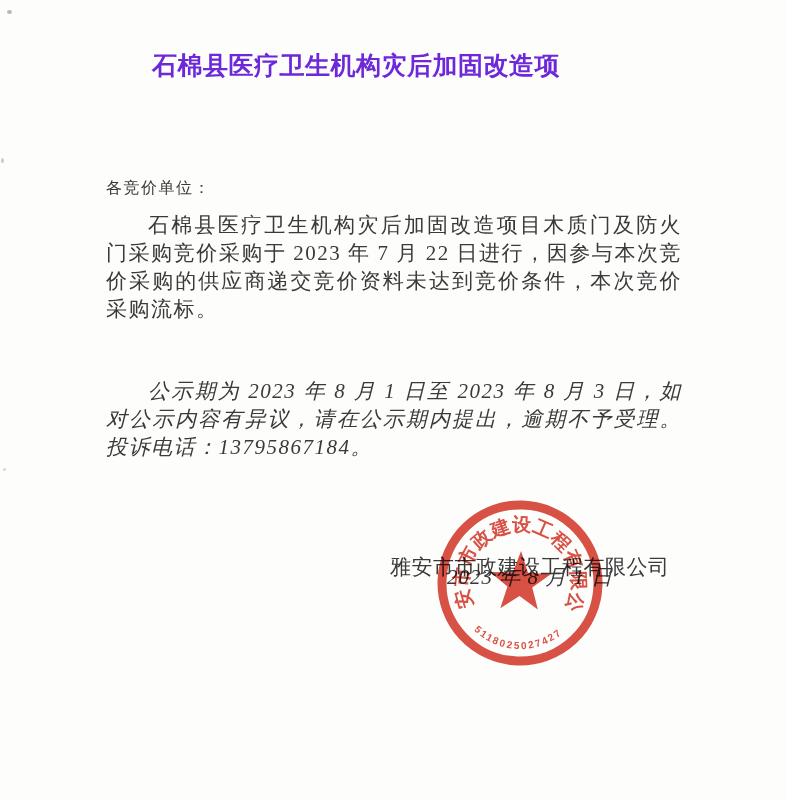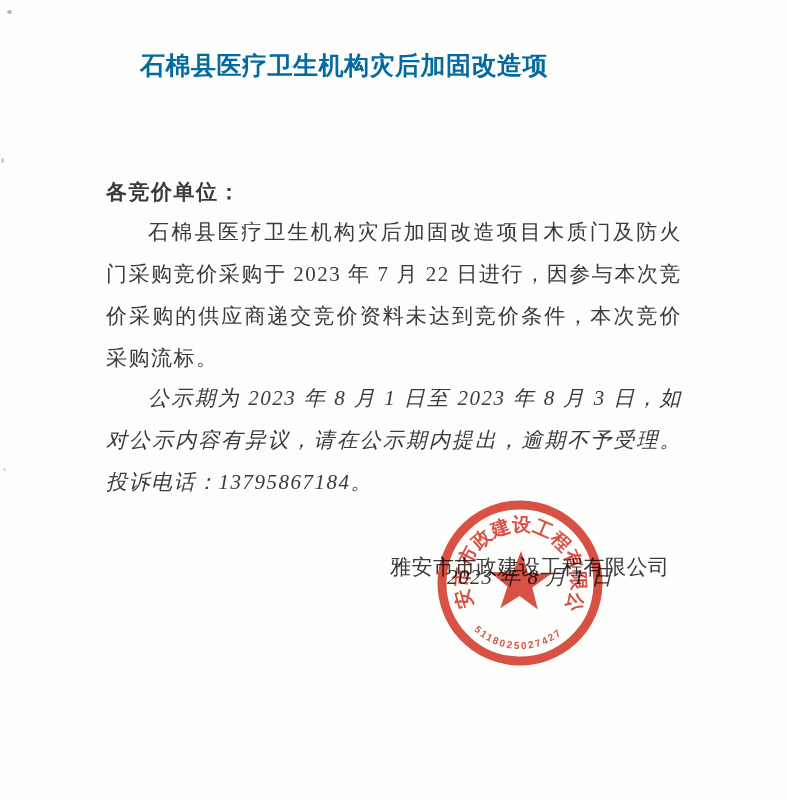--- a/index.html
+++ b/index.html
@@ -18,42 +18,41 @@
   }
   .title {
     position: absolute;
     left: 140px;
     top: 46px;
     width: 420px;
     margin: 0;
     font-family: "Liberation Sans", "DejaVu Sans", sans-serif;
     font-size: 25px;
     font-weight: bold;
-    color: #0369a1;
+    color: #6d28d9;
     line-height: 38px;
     letter-spacing: 0.5px;
-    text-align: left;
+    text-align: right;
   }
   .title .title-line { display: block; }
   .salutation {
     position: absolute;
     left: 106px;
     top: 178px;
-    font-size: 21px;
+    font-size: 16px;
     letter-spacing: 1.5px;
     white-space: nowrap;
-    font-weight: bold;
   }
   .body-para {
     position: absolute;
     left: 106px;
     width: 576px;
     margin: 0;
     font-size: 21px;
-    line-height: 42px;
+    line-height: 28px;
     letter-spacing: 1.5px;
     text-align: justify;
     text-justify: inter-character;
     text-indent: 2em;
   }
   .p1 { top: 211px; }
   .p2 { top: 377px; font-style: italic; }
   .sig-company {
     position: absolute;
     left: 390px;

